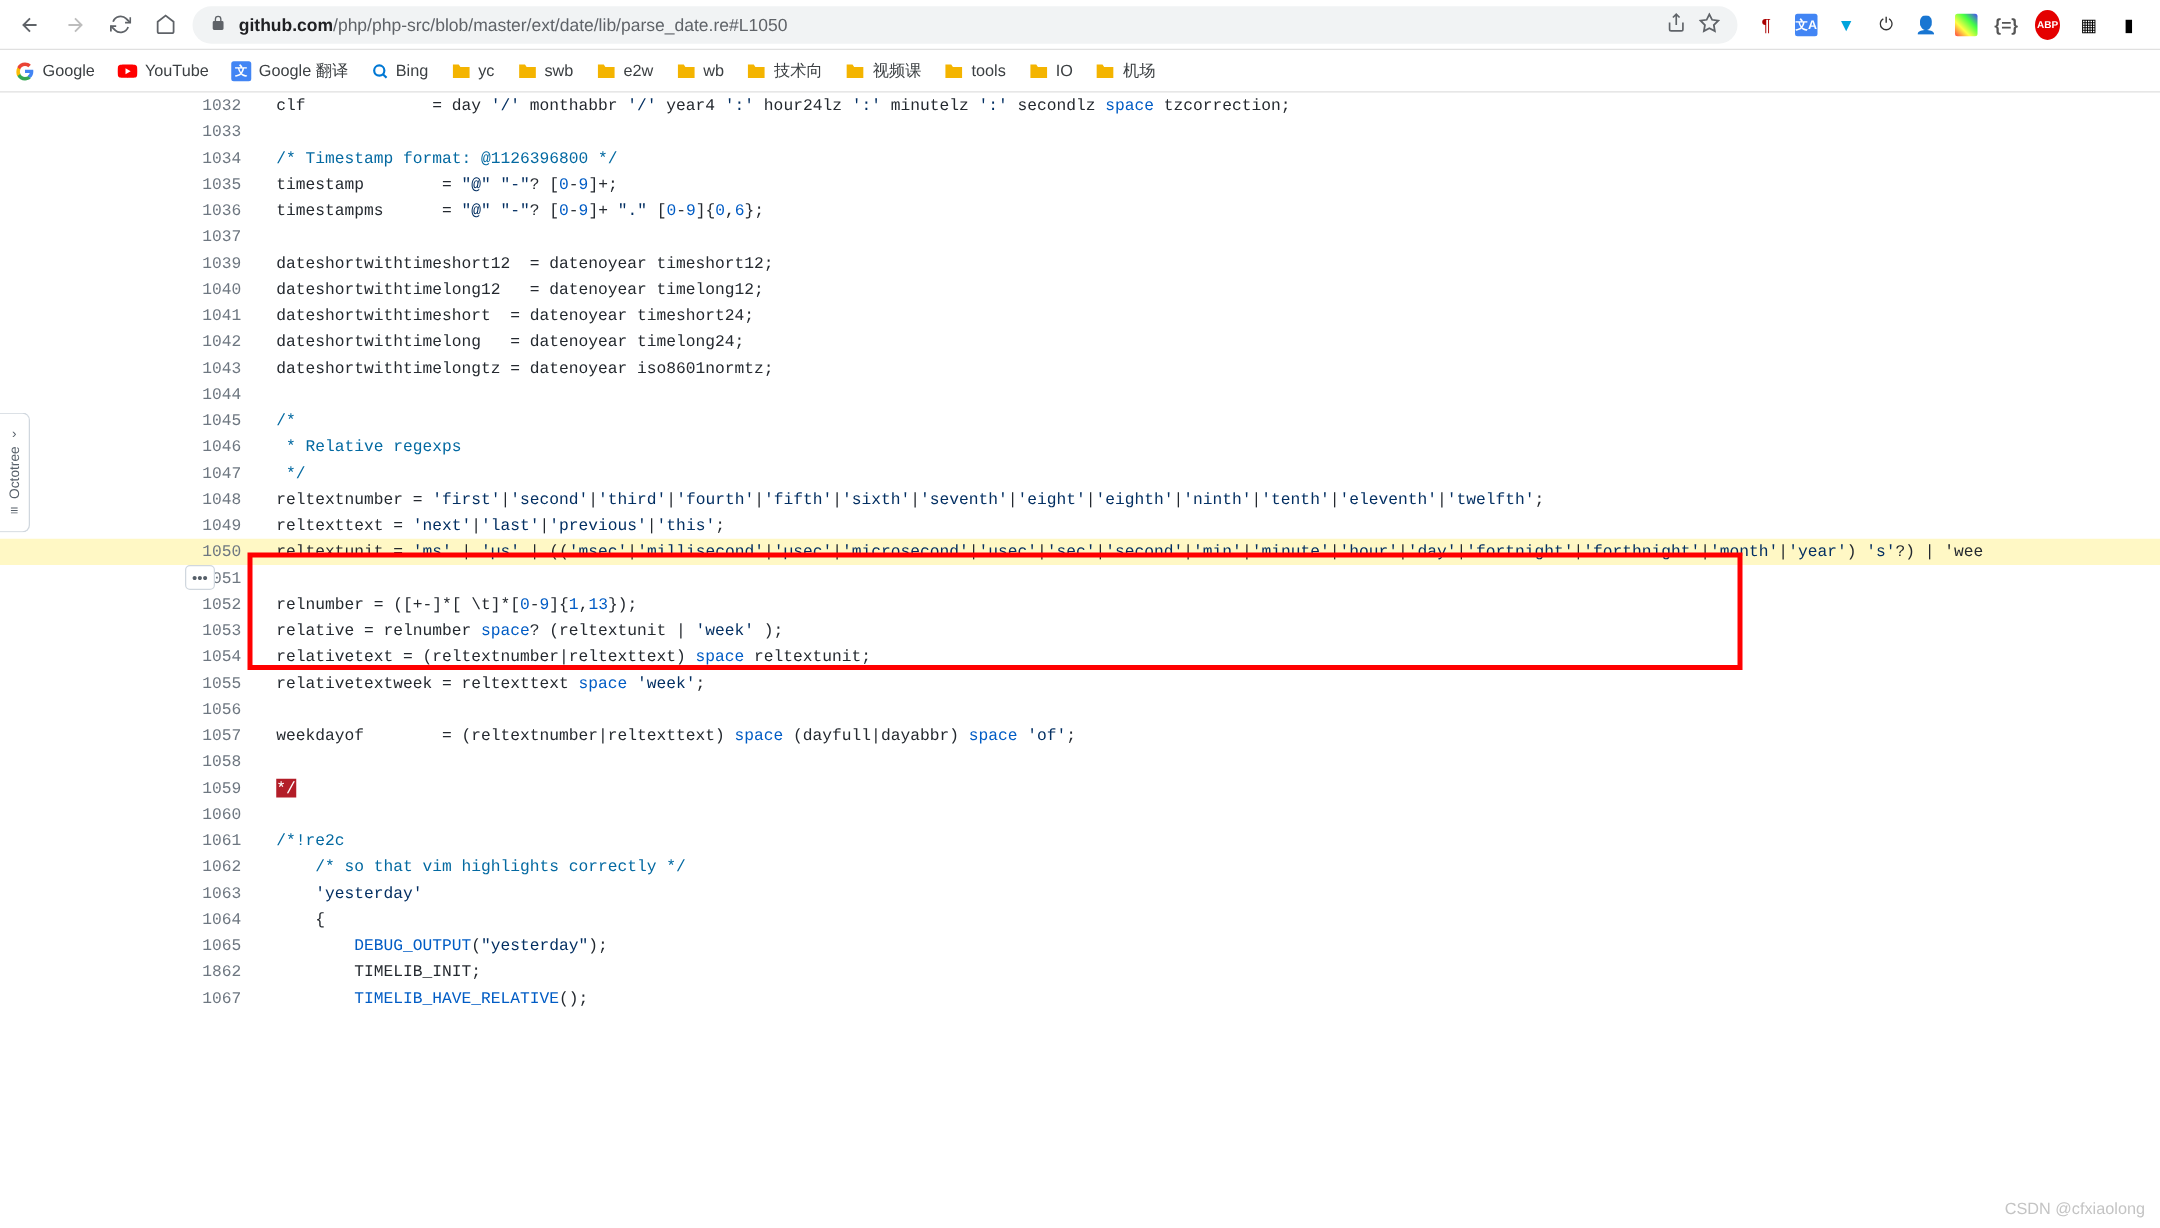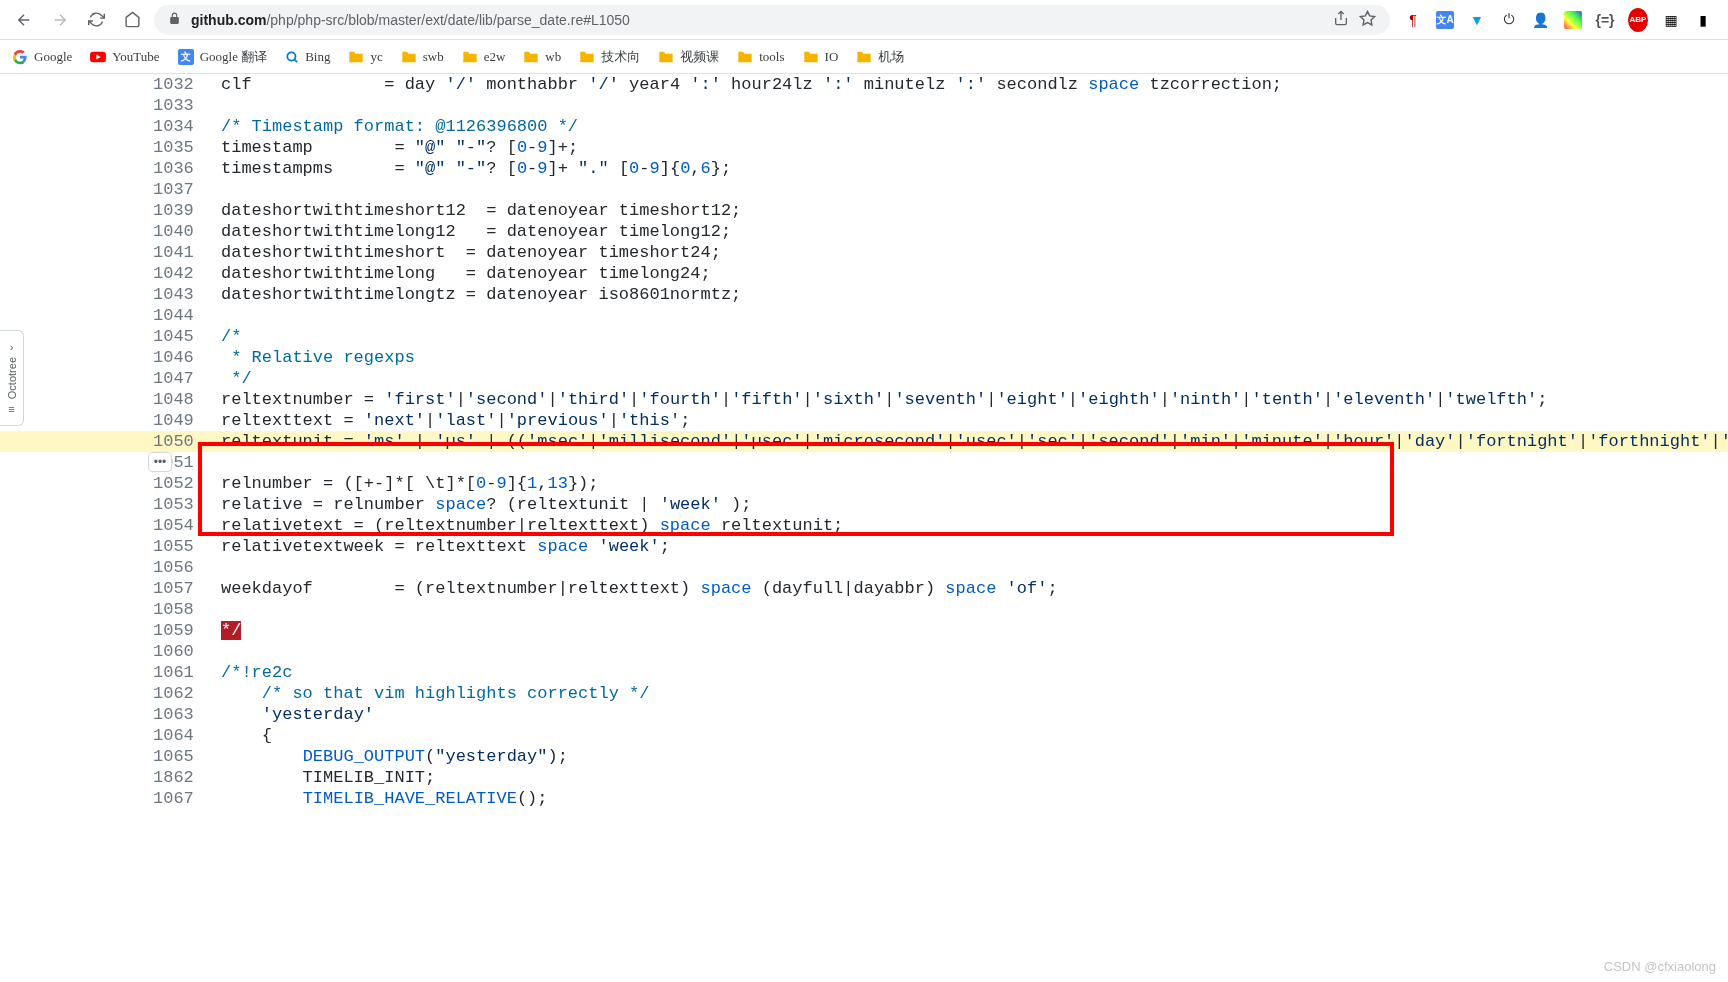--- a/index.html
+++ b/index.html
@@ -9,25 +9,25 @@
 .chrome-bar { height: 40px; display: flex; align-items: center; padding: 0 10px; gap: 8px; border-bottom: 1px solid #e0e0e0; }
 .nav-btn { width: 28px; height: 28px; display: flex; align-items: center; justify-content: center; color: #5f6368; border-radius: 50%; cursor: pointer; }
 .nav-btn.disabled { color: #bdbdbd; }
 .addr-bar { flex: 1; height: 30px; background: #f1f3f4; border-radius: 15px; display: flex; align-items: center; padding: 0 14px; gap: 10px; color: #202124; font-size: 14px; justify-content: center; }
 .addr-text { flex: 1; }
 .ext-icons { display: flex; gap: 14px; align-items: center; padding: 0 6px; }
 .ext-ic { width: 18px; height: 18px; display: flex; align-items: center; justify-content: center; font-size: 14px; }
 
 
 .bookmarks { height: 34px; display: flex; align-items: center; padding: 0 12px; gap: 18px; border-bottom: 1px solid #e0e0e0; font-size: 13px; }
-.bm { display: flex; align-items: center; gap: 6px; color: #3c4043; cursor: pointer; font-family: Liberation Serif, serif; }
+.bm { display: flex; align-items: center; gap: 6px; color: #3c4043; cursor: pointer; }
 
 
 .code-area { position: absolute; top: 74px; left: 0; right: 0; bottom: 0; overflow: hidden; }
-.code-table { font-family: ui-monospace, SFMono-Regular, "SF Mono", Consolas, "Liberation Mono", Menlo, monospace; font-size: 17px; line-height: 21px; }
+.code-table { font-family: ui-monospace, SFMono-Regular, "SF Mono", Consolas, "Liberation Mono", Menlo, monospace; font-size: 13px; line-height: 21px; }
 .code-row { display: flex; white-space: pre; }
 .lnum { width: 56px; text-align: right; padding-right: 16px; color: #6e7781; user-select: none; margin-left: 153px; }
 .lcode { flex: 1; color: #24292f; padding-left: 12px; }
 
 
 .hl-line { background: #fff8c5; }
 
 
 .red-box { position: absolute; border: 4px solid #ff0000; pointer-events: none; }
 

